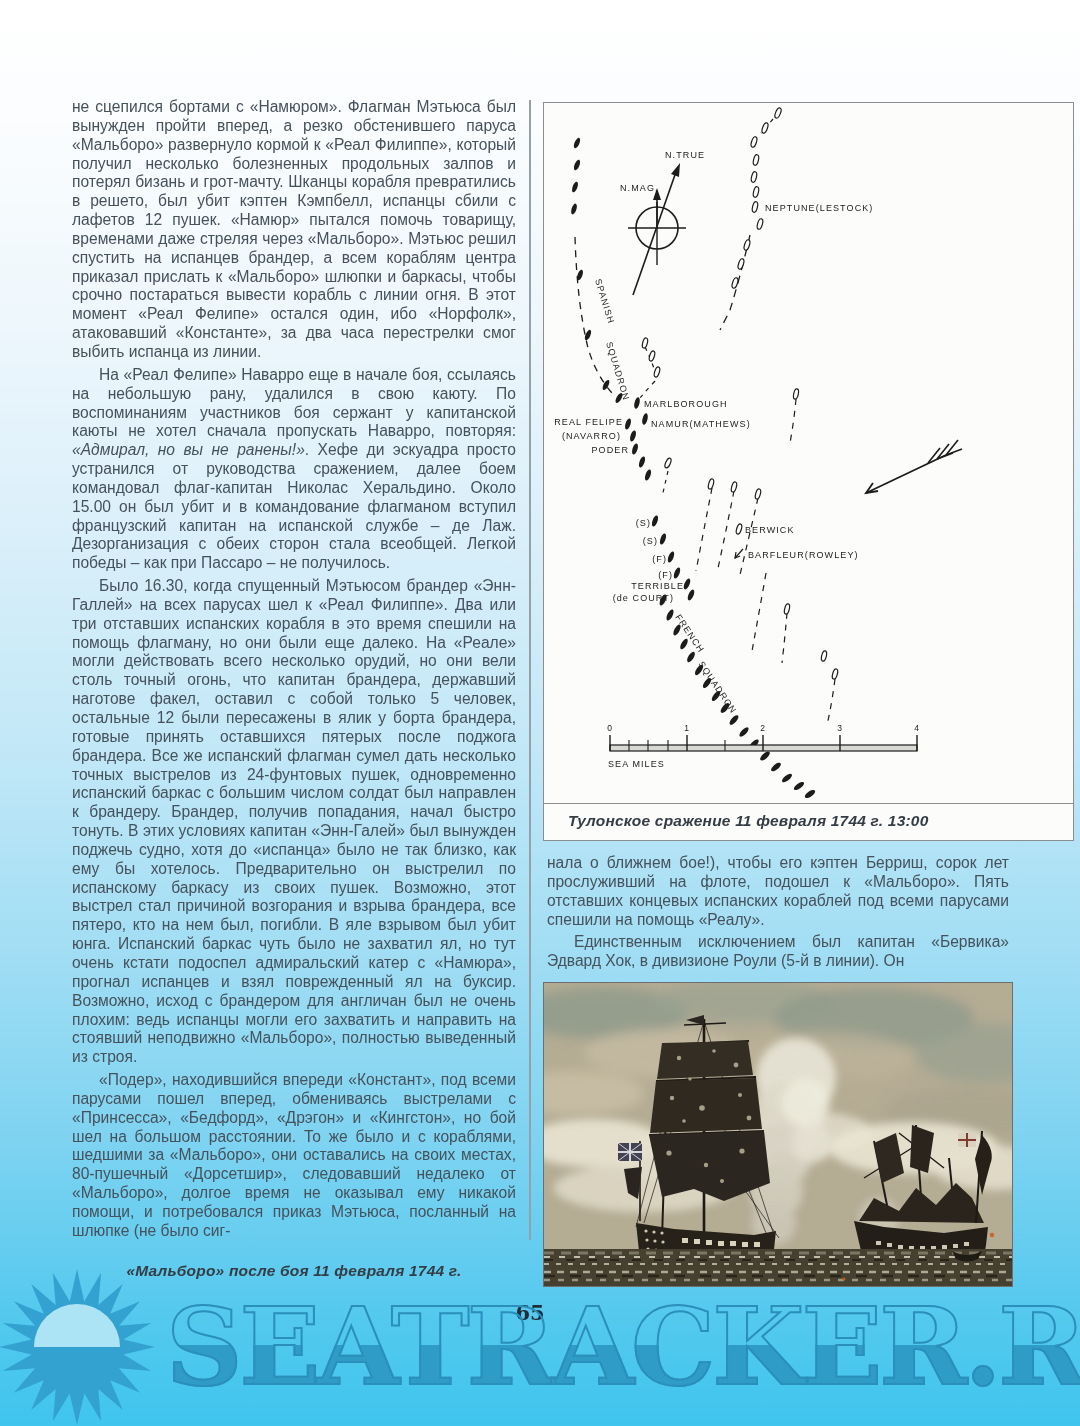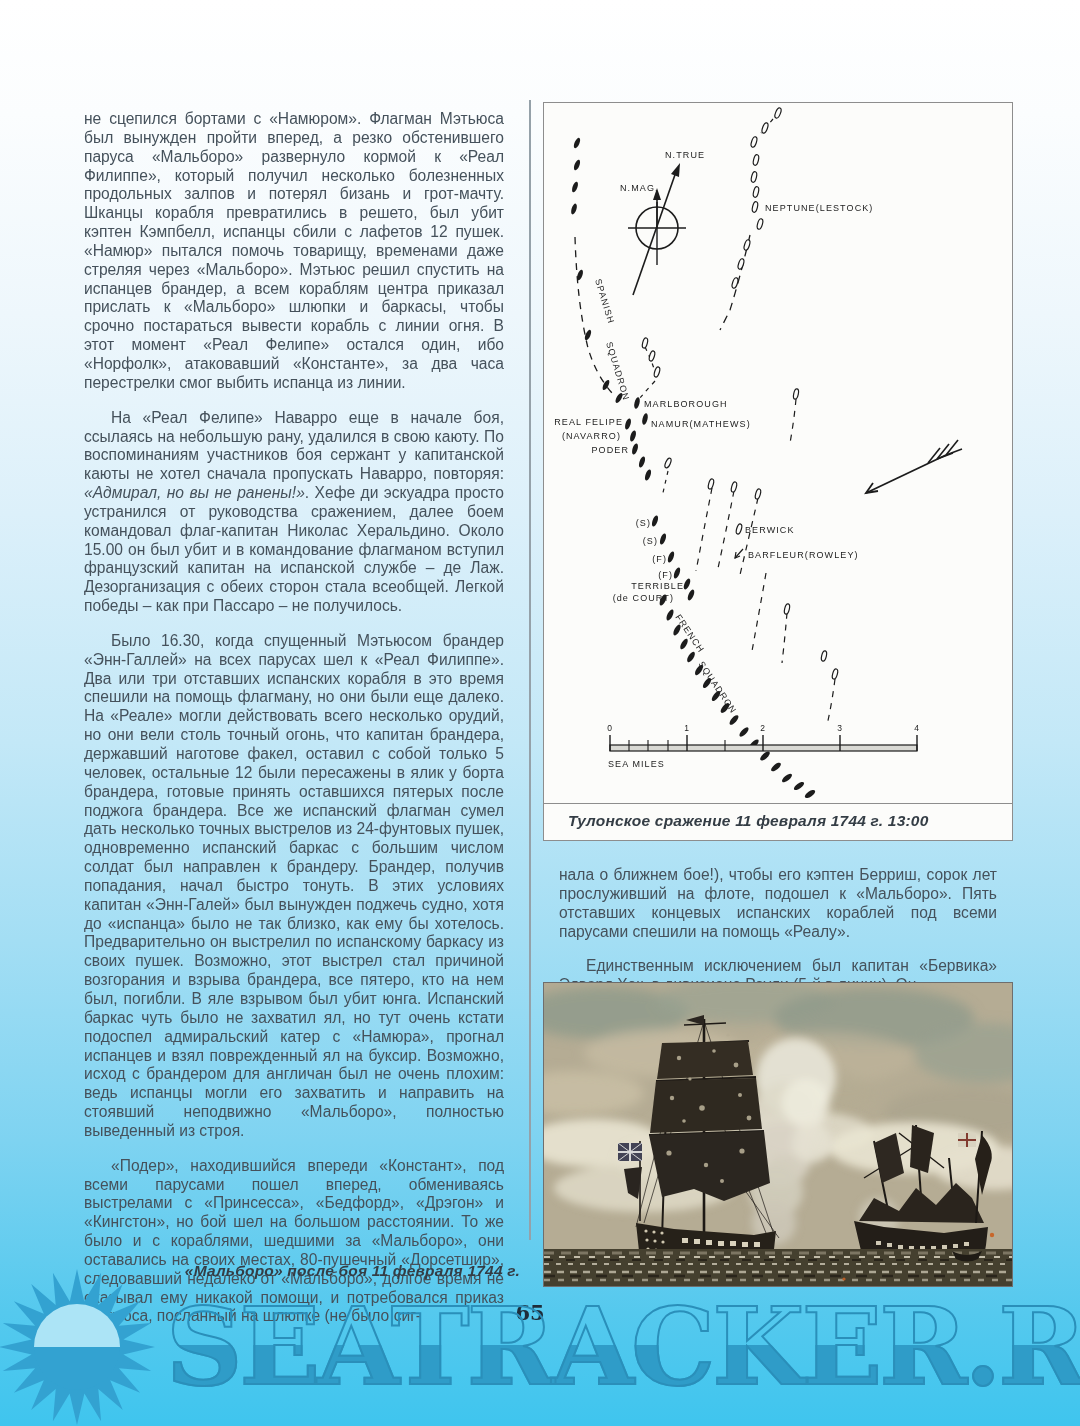--- a/index.html
+++ b/index.html
@@ -4,32 +4,32 @@
 <style>
   html,body{margin:0;padding:0;}
   body{
     width:1080px;height:1426px;position:relative;overflow:hidden;
     background:linear-gradient(180deg,#ffffff 0%,#fbfdfe 8%,#eef7fc 22%,#dcf0fa 36%,#c3e8f7 52%,#a3def4 66%,#7ed3f1 80%,#55c9ee 92%,#3fc5ee 100%);
     font-family:"Liberation Sans",sans-serif;
   }
   .col-text{color:#45515b;font-size:15.6px;line-height:18.85px;text-align:justify;hyphens:auto;-webkit-hyphens:auto;}
   .col-left{position:absolute;left:68px;top:94px;width:452px;}
   .col-right{position:absolute;left:543px;top:850px;width:470px;}
-  p.para{margin:16px;}
+  p.para{margin:4px;}
   p.para.indent{text-indent:27px;}
   .it{font-style:italic;}
   .col-rule{position:absolute;left:529px;top:100px;width:2px;height:1140px;background:#95a1a9;}
 
-  .map-figure{position:absolute;left:543px;top:102px;width:470px;background:#fcfcfa;border:1px solid #8d8d8d;box-sizing:border-box;}
+  .map-figure{position:absolute;left:543px;top:102px;width:531px;background:#fcfcfa;border:1px solid #8d8d8d;box-sizing:border-box;}
   .map-canvas{display:block;}
   .map-caption{border-top:1px solid #8d8d8d;font-style:italic;font-weight:700;font-size:15.5px;color:#343d45;padding:8px 6px 10px 24px;letter-spacing:.2px;}
 
   .photo-figure{position:absolute;left:543px;top:982px;width:470px;height:305px;border:1px solid #6e6e6e;box-sizing:border-box;background:#b5ac94;}
 
-  .left-caption{position:absolute;left:68px;top:1262px;width:452px;text-align:right;font-style:italic;font-weight:700;font-size:15.5px;color:#343d45;letter-spacing:.2px;}
+  .left-caption{position:absolute;left:68px;top:1262px;width:452px;text-align:center;font-style:italic;font-weight:700;font-size:15.5px;color:#343d45;letter-spacing:.2px;}
 
   .page-number{position:absolute;left:0;top:1300px;width:1060px;text-align:center;font-family:"DejaVu Serif",serif;font-weight:700;font-size:21px;color:#1f2d3a;}
 
   .watermark{
     position:absolute;left:166px;top:1288px;line-height:1.12;white-space:nowrap;
     font-family:"DejaVu Serif",serif;font-weight:700;font-size:106px;letter-spacing:-3px;
     color:transparent;
     background:linear-gradient(180deg,rgba(63,197,238,0) 0%,rgba(63,197,238,0) 48%,#2f9cc8 48%,#2f9cc8 100%);
     -webkit-background-clip:text;background-clip:text;
     -webkit-text-stroke:2px #2a8fba;

